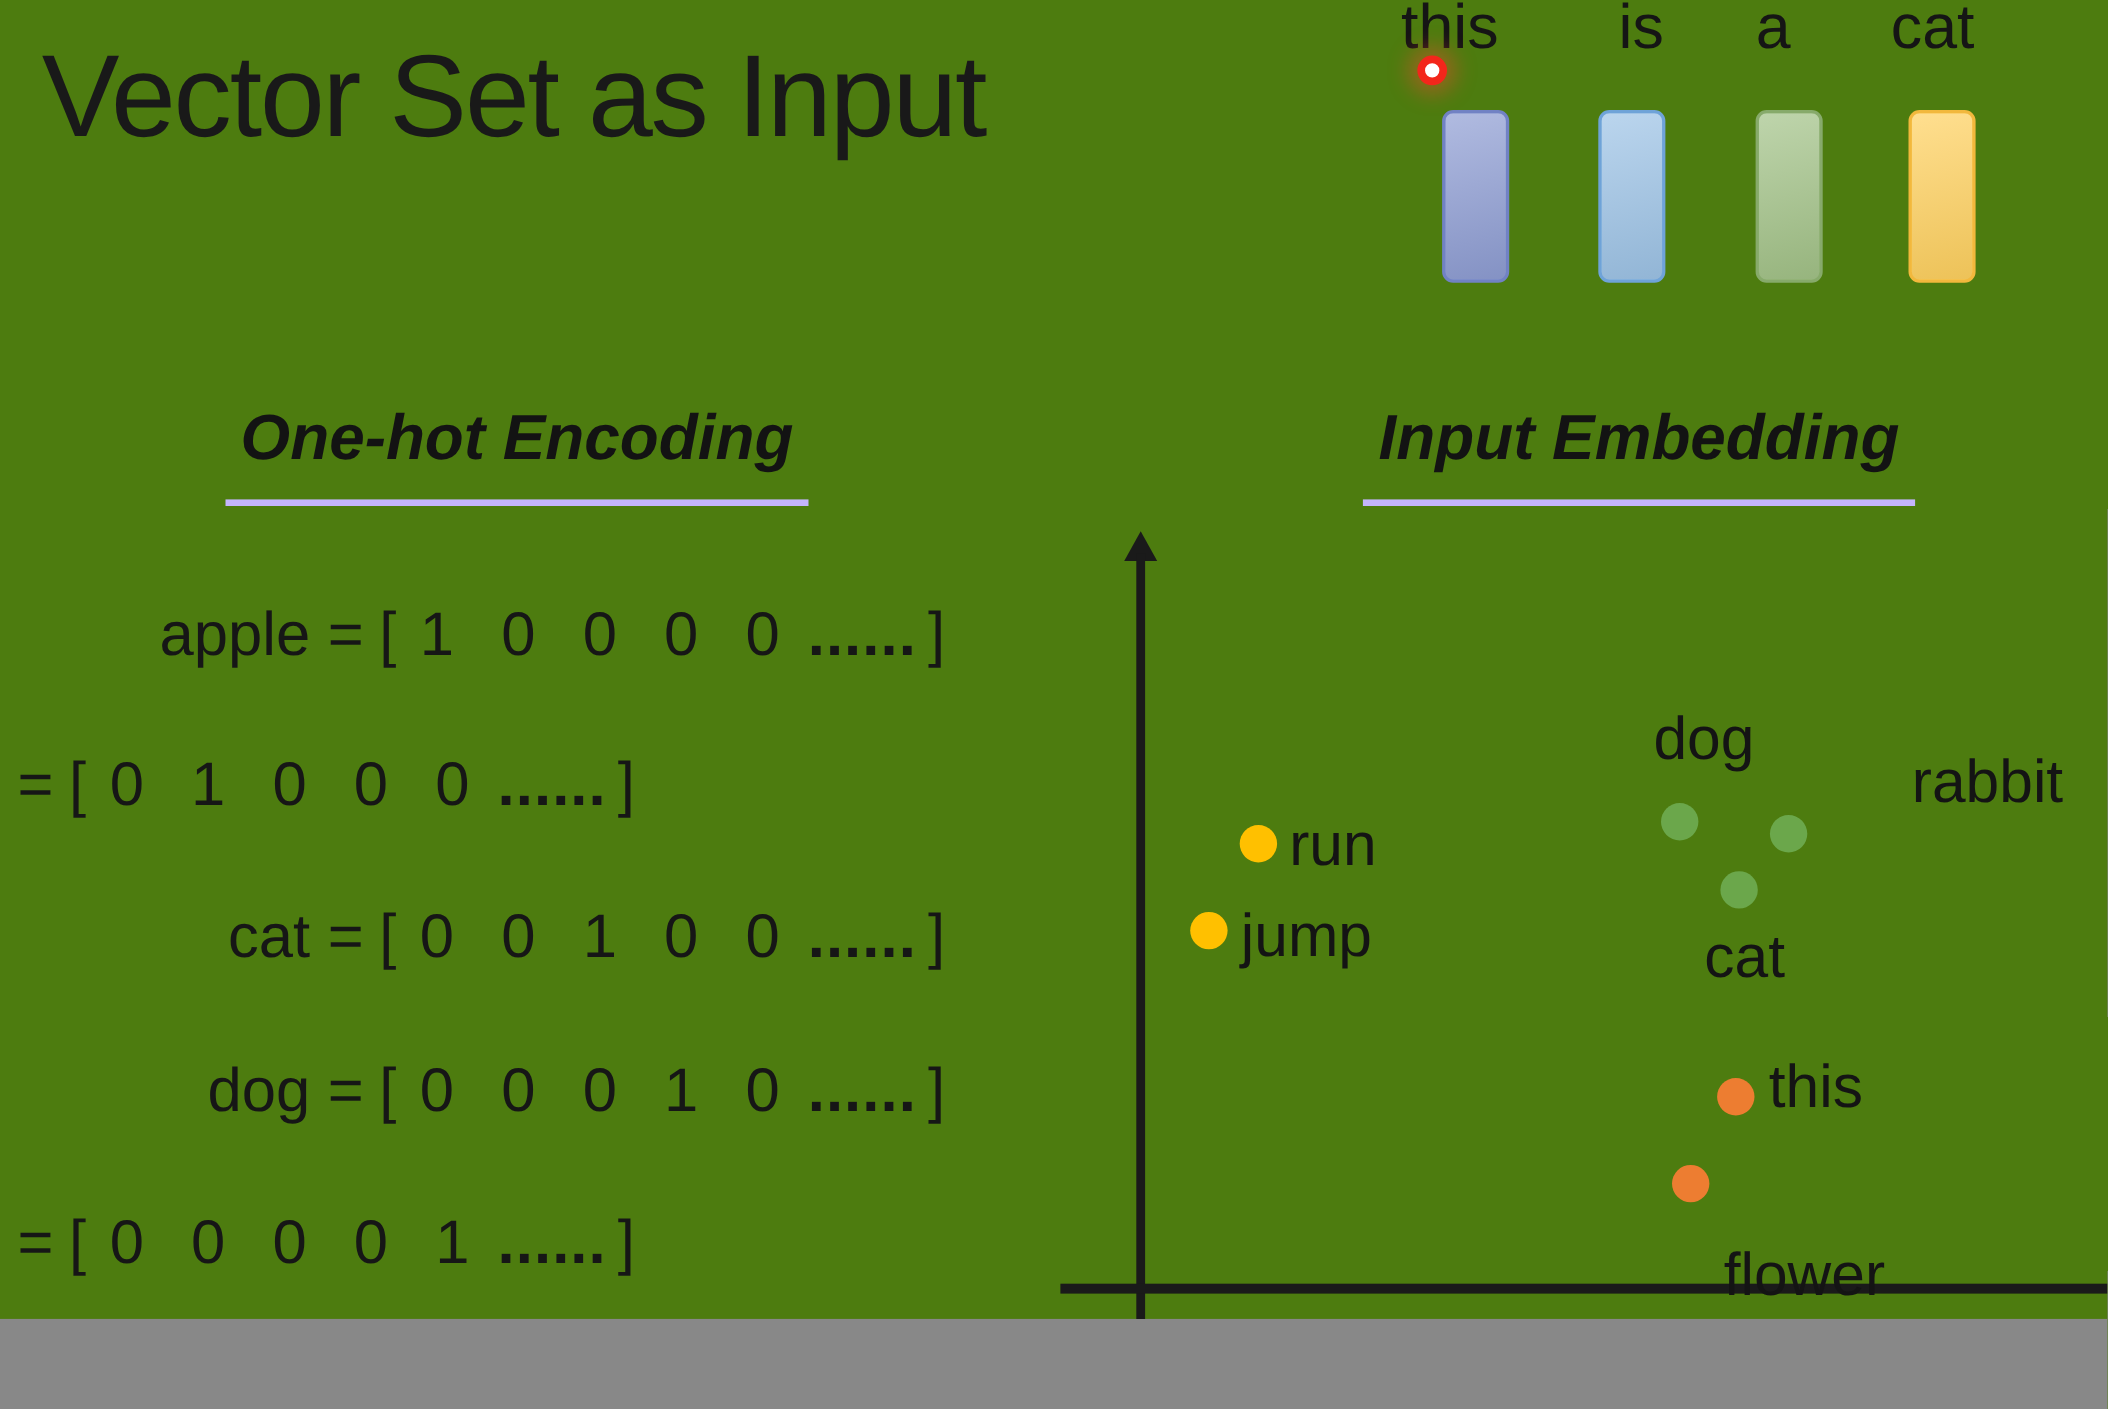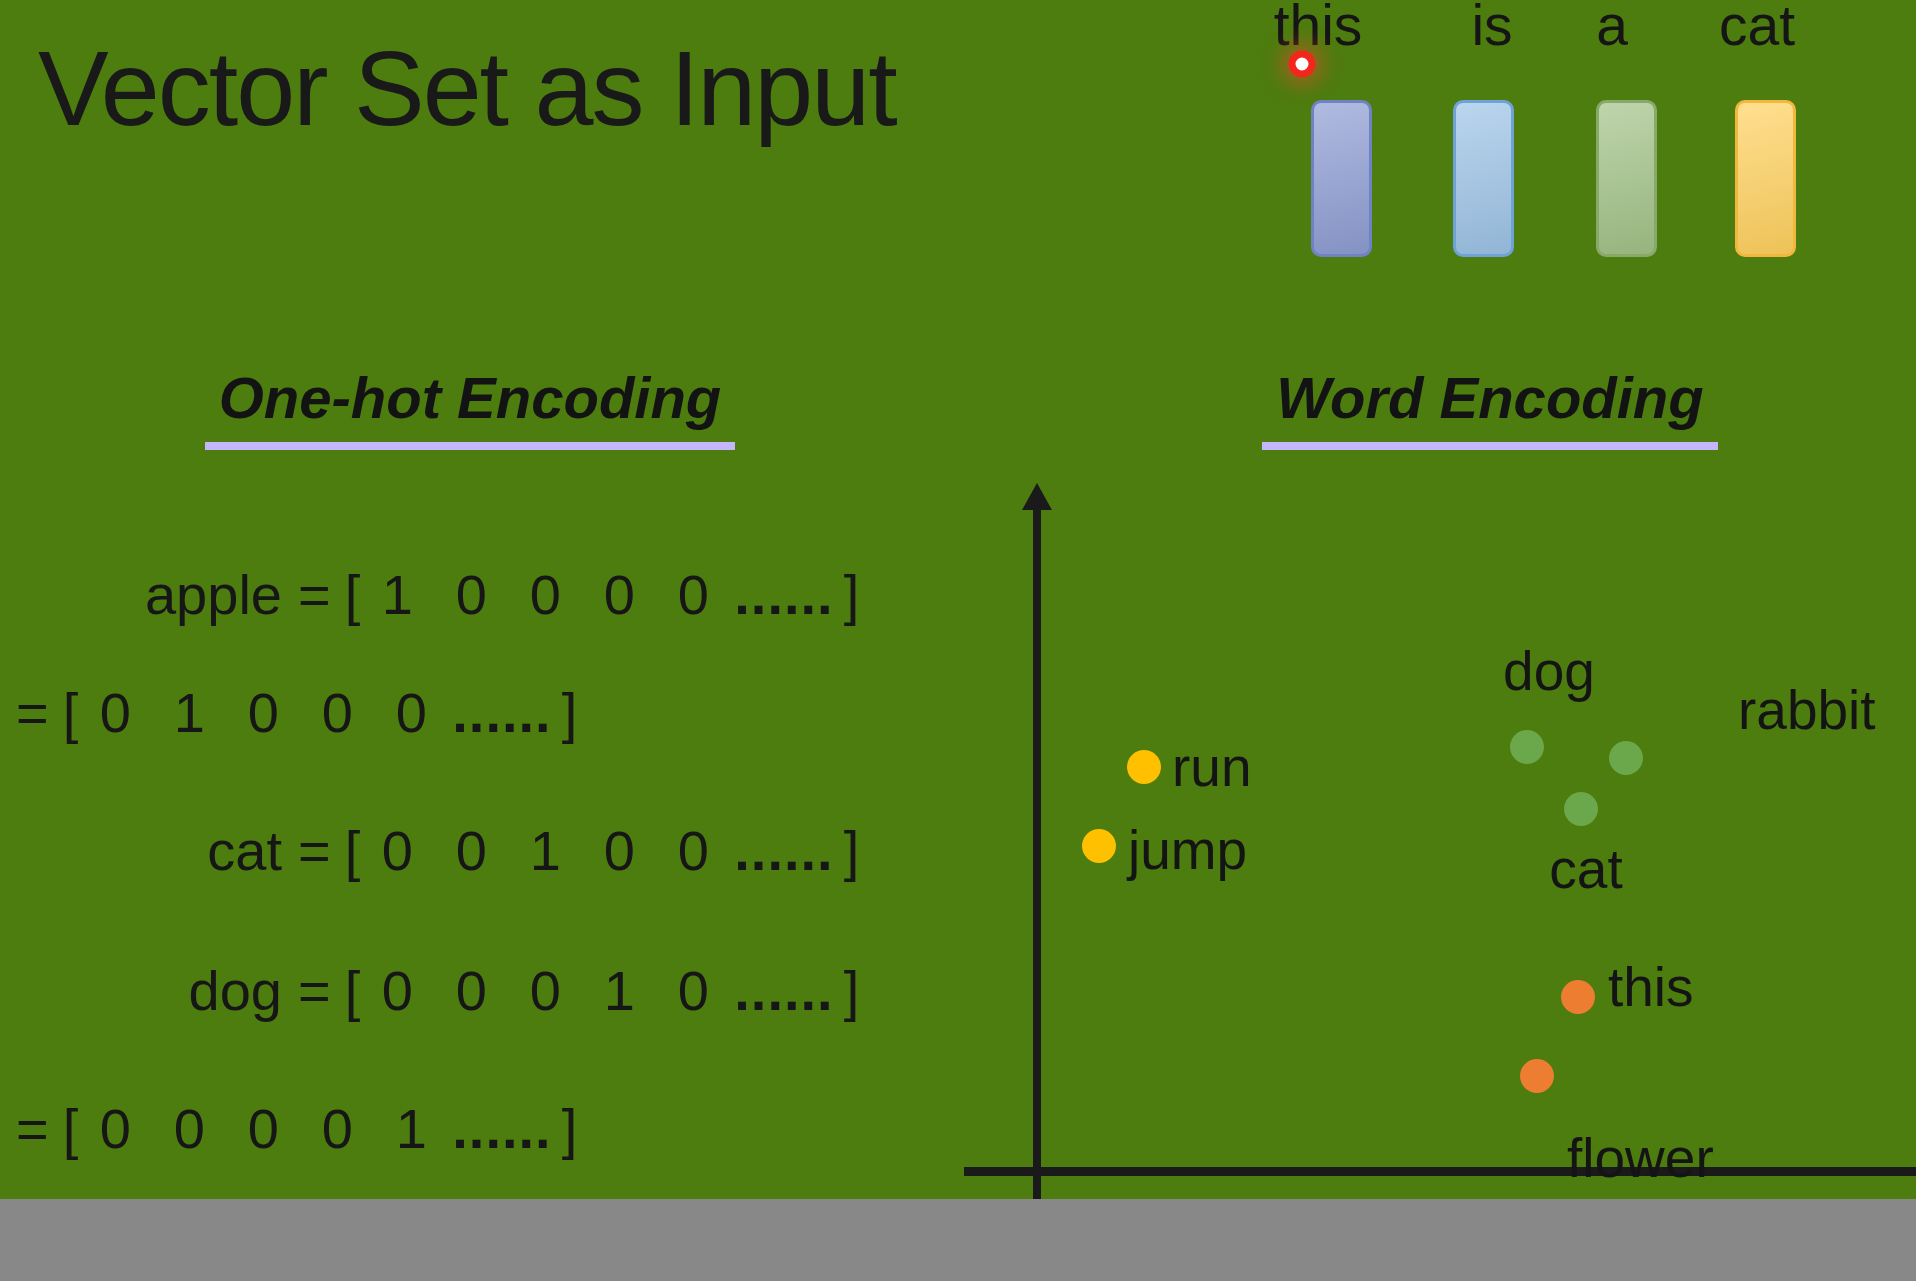--- a/index.html
+++ b/index.html
@@ -26,21 +26,21 @@
     position:absolute; width:13px; height:13px; border-radius:50%;
     border:7px solid #f3261b; background:#fff;
     transform:translate(-50%,-50%);
     box-shadow:0 0 18px 9px rgba(255,70,50,.38);
   }
   
   .sec-heading{
     position:absolute; top:364px; width:660px; margin:0; text-align:center;
     font-size:58px; font-weight:700; font-style:italic; color:#131313;
   }
-  .sec-heading span{ border-bottom:8px solid #c4b5fd; padding:0 14px 12px; }
+  .sec-heading span{ border-bottom:6px solid #c4b5fd; padding:0 14px 24px; }
   
   .oh-row{
     position:absolute; left:0; width:940px; height:80px;
     display:flex; align-items:center; font-size:56px; color:#161616;
   }
   .oh-word{ width:282px; text-align:right; }
   .oh-eq{ margin-left:16px; }
   .oh-open{ margin-left:14px; }
   .oh-val{ display:inline-block; width:74px; text-align:center; }
   .oh-dots{ margin-left:4px; letter-spacing:1px; font-weight:700; }
@@ -80,21 +80,21 @@
         <div class="token-rect" style="left: 1596px; top: 100px; background-color: rgb(162, 194, 135); border-color: rgb(135, 170, 107);"></div>
         <div class="token-word" style="left: 1757px;">cat</div>
         <div class="token-rect" style="left: 1735px; top: 100px; background-color: rgb(255, 209, 95); border-color: rgb(242, 184, 61);"></div>
       </div>
     <div class="pointer" id="pointer" style="left: 1302px; top: 64px; border-color: rgb(243, 38, 27);"></div>
   </div>
 
   <section>
     <h2 class="sec-heading" style="left:140px"><span>One-hot Encoding</span></h2>
     <div id="oh-rows">
-        <div class="oh-row" style="top: 554px;">
+        <div class="oh-row" style="top: 535px;">
           <span class="oh-word">apple</span>
           <span class="oh-eq">=</span>
           <span class="oh-open">[</span>
           <span class="oh-val">1</span>
           <span class="oh-val">0</span>
           <span class="oh-val">0</span>
           <span class="oh-val">0</span>
           <span class="oh-val">0</span>
           <span class="oh-dots">......</span>
           <span class="oh-close">]</span>
@@ -142,21 +142,21 @@
           <span class="oh-val">0</span>
           <span class="oh-val">0</span>
           <span class="oh-val">1</span>
           <span class="oh-dots">......</span>
           <span class="oh-close">]</span>
         </div>
       </div>
   </section>
 
   <section>
-    <h2 class="sec-heading" style="left:1160px"><span>Word Encoding</span></h2>
+    <h2 class="sec-heading" style="left:1160px"><span>Input Embedding</span></h2>
     <div class="axis-arrow"></div>
     <div class="axis-y"></div>
     <div class="axis-x"></div>
     <div id="points">
         <div class="pt-dot" style="left: 1144px; top: 767px; background-color: rgb(255, 192, 0);"></div>
         <div class="pt-label" style="left: 1172px; top: 767px;">run</div>
         <div class="pt-dot" style="left: 1099px; top: 846px; background-color: rgb(255, 192, 0);"></div>
         <div class="pt-label" style="left: 1128px; top: 850px;">jump</div>
         <div class="pt-dot" style="left: 1527px; top: 747px; background-color: rgb(107, 167, 75);"></div>
         <div class="pt-label middle" style="left: 1549px; top: 671px;">dog</div>

